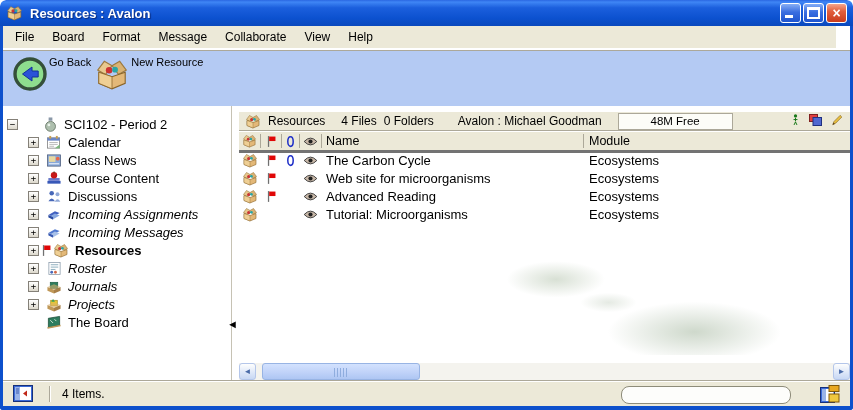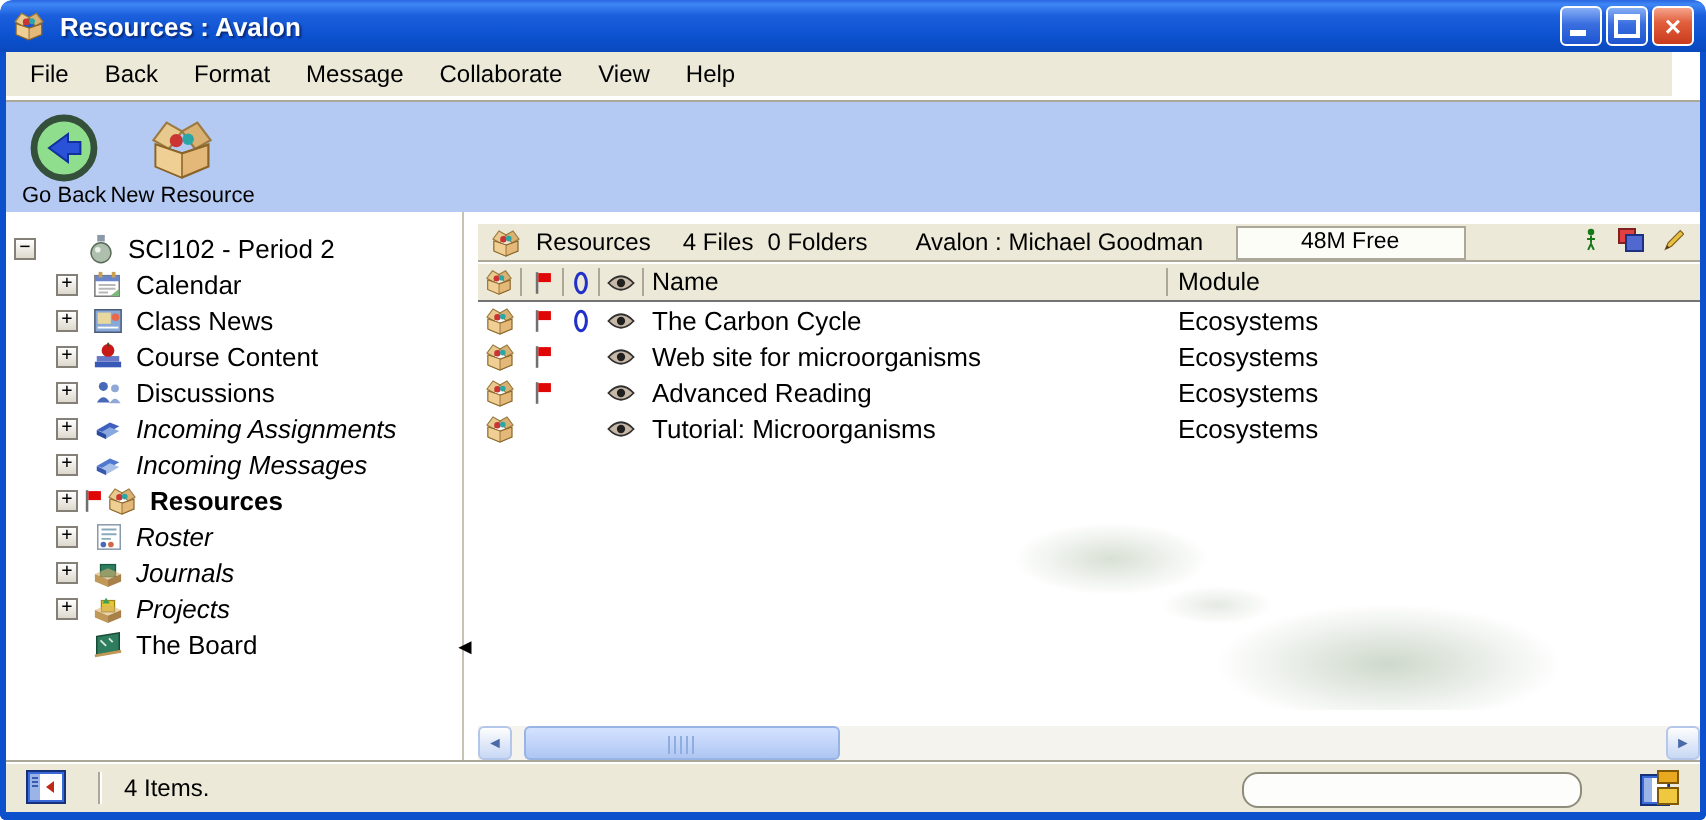--- a/index.html
+++ b/index.html
@@ -23,21 +23,21 @@
   .border-l,.border-r{position:absolute;top:26px;bottom:0;width:3px;background:#0d50cc;z-index:50;}
   .border-l{left:0;}.border-r{right:0;}
   .border-b{position:absolute;bottom:0;left:0;right:0;height:4px;background:#0d50cc;z-index:50;}
   
   .menubar{position:absolute;top:26px;left:3px;right:17px;height:23px;background:#ece9d8;
     border-bottom:1px solid #fff;display:flex;align-items:center;padding:0 3px;box-sizing:border-box;font-size:12px;color:#000;}
   .menu-item{padding:3px 9px;cursor:default;}
   
   .toolbar{position:absolute;top:50px;left:3px;right:3px;height:56px;background:#b4caf3;
     border-top:1px solid #aca899;display:flex;align-items:flex-start;padding:5px 4px 0 8px;box-sizing:border-box;}
-  .tool{display:flex;flex-direction:column;align-items:center;margin-right:2px;font-size:11px;color:#000;}
+  .tool{display:flex;flex-direction:row;align-items:flex-start;margin-right:2px;font-size:11px;color:#000;}
   .tool .tool-icon{width:38px;height:36px;display:flex;align-items:center;justify-content:center;}
   .tool.disabled{color:#8e9ec6;}
   
   .main{position:absolute;top:106px;left:3px;right:3px;height:274px;background:#fff;overflow:hidden;}
   .tree-panel{position:absolute;top:0;left:0;bottom:0;width:229px;border-right:1px solid #c6c2b4;
     padding-top:9px;box-sizing:border-box;background:#fff;}
   .tree-row{height:18px;display:flex;align-items:center;font-size:13px;color:#000;white-space:nowrap;}
   .tree-row.root{padding-left:4px;}
   .tree-row.child{padding-left:25px;}
   .expander{width:11px;height:11px;border:1px solid #848078;background:linear-gradient(#fff,#dcd8cc);
@@ -58,21 +58,21 @@
   .ib-icon{display:inline-flex;flex:none;}
   .ib-title{margin-left:7px;}
   .ib-files{margin-left:16px;}
   .ib-folders{margin-left:7px;}
   .ib-account{margin-left:24px;text-align:center;}
   .free-box{margin-left:16px;width:113px;height:15px;background:#fdfdf8;border:1px solid #aca899;
     display:flex;align-items:center;justify-content:center;font-size:11.5px;flex:none;}
   .ib-right{margin-left:auto;display:flex;align-items:center;gap:9px;padding-right:2px;}
   .grid{display:grid;grid-template-columns:21px 1px 20px 1px 17px 1px 21px 1px 1fr 1px 266px;align-items:center;}
   .col-header{position:absolute;top:26px;left:0;right:0;height:18px;background:#ece9d8;
-    border-bottom:1px solid #737373;font-size:12.5px;color:#000;}
+    border-bottom:3px solid #737373;font-size:12.5px;color:#000;}
   .col-header .sep{width:1px;height:14px;background:#aca899;justify-self:center;}
   .cell-icon{display:flex;align-items:center;justify-content:center;}
   .cell-name{padding-left:4px;}
   .cell-module{padding-left:5px;}
   .rows{position:absolute;top:45px;left:0;right:0;}
   .file-row{height:18px;font-size:13px;color:#000;}
   .file-row .sep{width:1px;}
   
   .watermark{position:absolute;right:50px;bottom:25px;width:330px;height:105px;pointer-events:none;
     background:
@@ -122,21 +122,21 @@
       <span class="wbtn minmax max"></span>
       <span class="wbtn close">×</span>
     </span>
   </div>
   <div class="border-l"></div>
   <div class="border-r"></div>
   <div class="border-b"></div>
 
   <div class="menubar">
     <span class="menu-item">File</span>
-    <span class="menu-item">Back</span>
+    <span class="menu-item">Board</span>
     <span class="menu-item">Format</span>
     <span class="menu-item">Message</span>
     <span class="menu-item">Collaborate</span>
     <span class="menu-item">View</span>
     <span class="menu-item">Help</span>
   </div>
 
   <div class="toolbar">
     <div class="tool">
       <span class="tool-icon">

